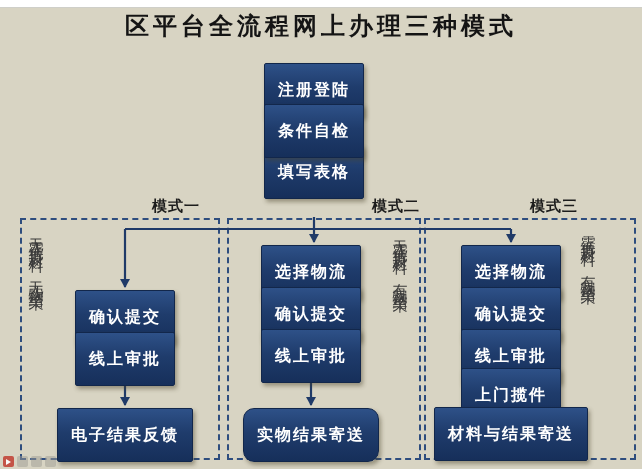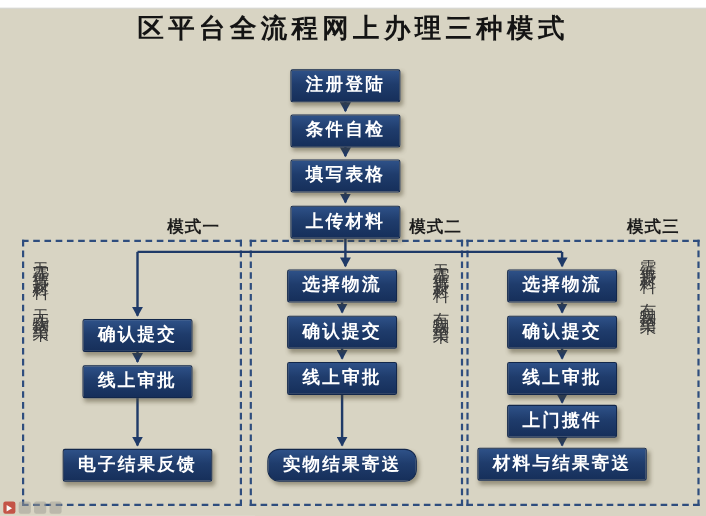--- a/index.html
+++ b/index.html
@@ -11,21 +11,21 @@
   .title{
     position:absolute;top:10px;left:0;width:642px;text-align:center;
     font-size:24px;font-weight:bold;color:#141414;letter-spacing:4px;
   }
   .arrows{position:absolute;top:0;left:0;pointer-events:none;}
   .fbox{
     position:absolute;transform:translateX(-50%);
     background:linear-gradient(180deg,#2e5188 0%,#1f3c6c 45%,#162f5a 100%);
     border:1px solid #12274b;border-radius:2px;
     color:#ffffff;font-weight:bold;font-size:16px;line-height:20px;letter-spacing:2px;
-    padding:4px 13px;white-space:nowrap;
+    padding:16px 13px;white-space:nowrap;
     box-shadow:2px 3px 4px rgba(70,65,40,.45);
   }
   .dashed{position:absolute;border:2px dashed #2e4d7e;}
   .mode-label{
     position:absolute;transform:translateX(-50%);
     font-size:15px;font-weight:bold;color:#1c1c1c;letter-spacing:1px;white-space:nowrap;
   }
   .vnote{
     position:absolute;writing-mode:vertical-rl;text-orientation:upright;
     font-size:15px;line-height:20px;letter-spacing:4px;color:#3a3a3a;
@@ -73,25 +73,24 @@
       <line x1="511" y1="275" x2="511" y2="284" marker-end="url(#ah)"></line>
       <line x1="511" y1="317" x2="511" y2="326" marker-end="url(#ah)"></line>
       <line x1="511" y1="359" x2="511" y2="366" marker-end="url(#ah)"></line>
       <line x1="511" y1="398" x2="511" y2="405" marker-end="url(#ah)"></line>
     </g>
   </svg>
 
   <div class="fbox" style="left:314px;top:63px;">注册登陆</div>
   <div class="fbox" style="left:314px;top:145px;">填写表格</div>
   <div class="fbox" style="left:314px;top:104px;">条件自检</div>
-  <div class="fbox" style="left:314px;top:187px;">上传材料</div>
 
   <div class="mode-label" style="left:176px;top:197px;">模式一</div>
   <div class="mode-label" style="left:396px;top:197px;">模式二</div>
-  <div class="mode-label" style="left:594px;top:197px;">模式三</div>
+  <div class="mode-label" style="left:554px;top:197px;">模式三</div>
 
   <div class="vnote vnote-1">无需纸质材料、无实物结果</div>
   <div class="vnote vnote-2">无需纸质材料、有实物结果</div>
   <div class="vnote vnote-3">需纸质材料、有实物结果</div>
 
   <div class="fbox" style="left:125px;top:290px;">确认提交</div>
   <div class="fbox" style="left:125px;top:332px;">线上审批</div>
   <div class="fbox" style="left:125px;top:408px;">电子结果反馈</div>
 
   <div class="fbox" style="left:311px;top:245px;">选择物流</div>

